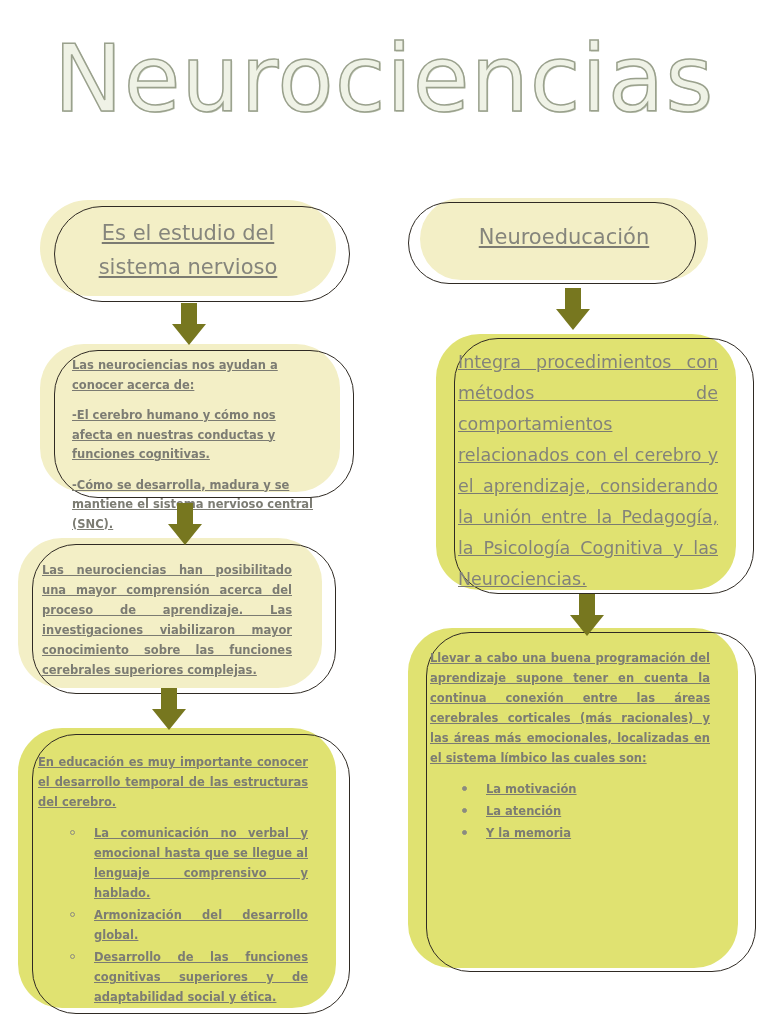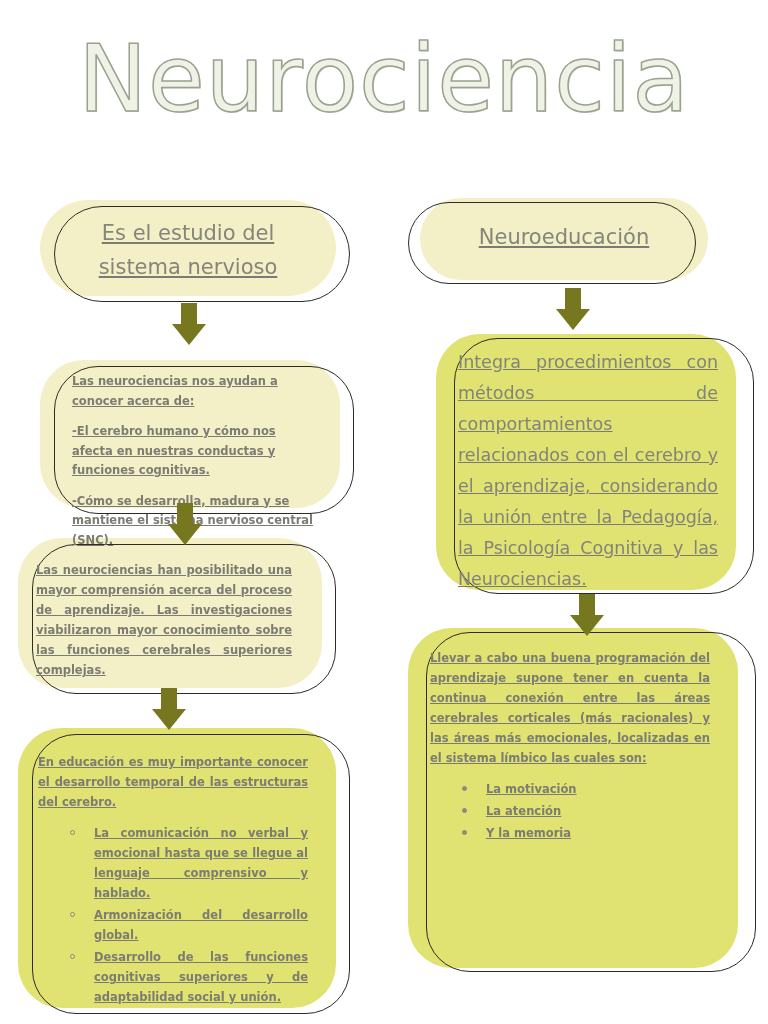--- a/index.html
+++ b/index.html
@@ -162,73 +162,73 @@
     width: 0;
     height: 0;
     border-left: 17px solid transparent;
     border-right: 17px solid transparent;
     border-top: 21px solid #77771f;
   }
 </style>
 </head>
 <body>
 
-<div class="title">Neurociencia</div>
+<div class="title">Neurociencias</div>
 
 <div class="box pale pill" style="left:40px; top:200px; width:296px; height:96px;">
   <div class="fill"></div>
   <div class="outline"></div>
   <div class="content" style="padding:16px 40px 0 40px;">
     <div class="heading-txt">Es el estudio del</div>
     <div class="heading-txt">sistema nervioso</div>
   </div>
 </div>
 
 <div class="arrow" style="left:172px; top:303px;">
   <div class="shaft"></div>
   <div class="head"></div>
 </div>
 
-<div class="box pale" style="left:40px; top:360px; width:300px; height:148px;">
+<div class="box pale" style="left:40px; top:344px; width:300px; height:148px;">
   <div class="fill"></div>
   <div class="outline"></div>
   <div class="content" style="padding:12px 22px 0 32px;">
     <p class="small-txt p">Las neurociencias nos ayudan a conocer acerca de:</p>
     <p class="small-txt p">-El cerebro humano y cómo nos afecta en nuestras conductas y funciones cognitivas.</p>
     <p class="small-txt p">-Cómo se desarrolla, madura y se mantiene el sistema nervioso central (SNC).</p>
   </div>
 </div>
 
 <div class="arrow" style="left:168px; top:503px;">
   <div class="shaft"></div>
   <div class="head"></div>
 </div>
 
 <div class="box pale" style="left:18px; top:538px; width:304px; height:150px;">
   <div class="fill"></div>
   <div class="outline"></div>
-  <div class="content" style="padding:22px 30px 0 18px;">
+  <div class="content" style="padding:22px 30px 0 24px;">
     <p class="mid-txt just p">Las neurociencias han posibilitado una mayor comprensión acerca del proceso de aprendizaje. Las investigaciones viabilizaron mayor conocimiento sobre las funciones cerebrales superiores complejas.</p>
   </div>
 </div>
 
 <div class="arrow" style="left:152px; top:688px;">
   <div class="shaft"></div>
   <div class="head"></div>
 </div>
 
 <div class="box bright" style="left:18px; top:728px; width:318px; height:280px;">
   <div class="fill"></div>
   <div class="outline"></div>
   <div class="content" style="padding:24px 28px 0 20px;">
     <p class="mid-txt just p">En educación es muy importante conocer el desarrollo temporal de las estructuras del cerebro.</p>
     <ul class="marks">
       <li class="mid-txt just">La comunicación no verbal y emocional hasta que se llegue al lenguaje comprensivo y hablado.</li>
       <li class="mid-txt just">Armonización del desarrollo global.</li>
-      <li class="mid-txt just">Desarrollo de las funciones cognitivas superiores y de adaptabilidad social y unión.</li>
+      <li class="mid-txt just">Desarrollo de las funciones cognitivas superiores y de adaptabilidad social y ética.</li>
     </ul>
   </div>
 </div>
 
 <div class="box pale pill" style="left:420px; top:198px; width:288px; height:82px;">
   <div class="fill"></div>
   <div class="outline" style="left:-12px; top:4px;"></div>
   <div class="content" style="padding:22px 20px 0 20px;">
     <div class="heading-txt">Neuroeducación</div>
   </div>

